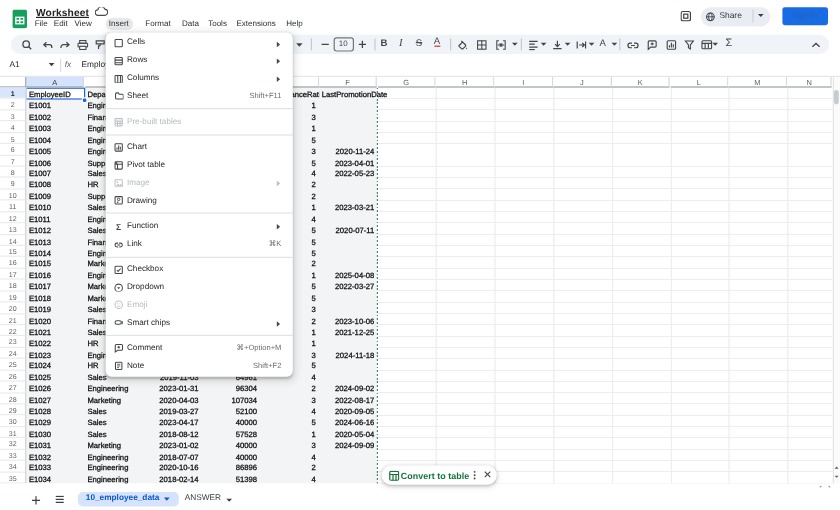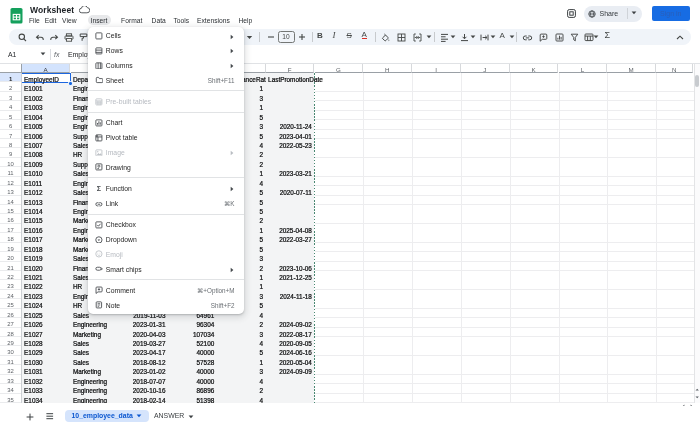--- a/index.html
+++ b/index.html
@@ -1,20 +1,20 @@
 <!DOCTYPE html>
 <html><head><meta charset="utf-8">
 <style>
 * { margin:0; padding:0; box-sizing:border-box; }
 svg { display:block; }
 html,body { width:700px; height:425px; overflow:hidden; font-family:"Liberation Sans",sans-serif; background:#fff; }
 #app { position:relative; width:700px; height:425px; transform:translateZ(0); }
 
 #logo { position:absolute; left:10px; top:7.5px; }
-#title { position:absolute; left:30px; top:5.2px; font-size:8.5px; font-weight:700; color:#202428; letter-spacing:0.05px; letter-spacing:0.1px; }
+#title { position:absolute; left:30px; top:5.2px; font-size:8.5px; font-weight:700; color:#202428; letter-spacing:0.05px; letter-spacing:0.1px;text-decoration:underline; }
 #cloud { position:absolute; left:79px; top:5.5px; }
 .mb { position:absolute; top:14.5px; height:11px; line-height:11px; font-size:6.7px; color:#2a2e32; }
 #ins-hl { position:absolute; left:87.5px; top:14.9px; width:23.5px; height:10.6px; background:#e7e8ea; border-radius:5.3px; }
 #histicon { position:absolute; left:566.5px; top:8.7px; }
 #share { position:absolute; left:584px; top:5.5px; width:58px; height:16px; background:#e9edf3; border-radius:8px; }
 #share .stxt { position:absolute; left:15.5px; top:4.3px; font-size:7px; font-weight:500; color:#33383c; }
 #share .sdiv { position:absolute; left:42.5px; top:2.5px; width:1px; height:11px; background:#cfd3d8; }
 #signin { position:absolute; left:651.5px; top:5.5px; width:38.5px; height:15.5px; background:#176ce3; border-radius:2px; color:#2a5eb8; font-size:7px; font-weight:500; text-align:center; line-height:15.5px; }
 
 #tbar { position:absolute; left:8.5px; top:28.6px; width:682px; height:16px; background:#f0f4f9; border-radius:8px; }
@@ -594,20 +594,43 @@
           <path d="M0.6 0.6 L3 3.2 L5.4 0.6z" fill="#0b57d0"></path>
         </svg>
       </span>
     </div>
     <span id="tab2">ANSWER</span>
     <span style="position:absolute;left:188px;top:414.8px">
       <svg width="6" height="4" viewBox="0 0 6 4">
         <path d="M0.6 0.6 L3 3.2 L5.4 0.6z" fill="#3c4043"></path>
       </svg>
     </span>
+  <div id="conv">
+    <span style="position:absolute;left:5.5px;top:3.5px">
+        <svg width="9" height="9" viewBox="0 0 9 9">
+          <rect x="0.8" y="0.8" width="7.4" height="7.4" rx="1" fill="none" stroke="#137333" stroke-width="1.0"></rect>
+          <line x1="0.8" y1="3.4" x2="8.2" y2="3.4" stroke="#137333" stroke-width="1.0"></line>
+          <line x1="3.5" y1="3.4" x2="3.5" y2="8.2" stroke="#137333" stroke-width="1.0"></line>
+          <line x1="6" y1="3.4" x2="6" y2="8.2" stroke="#137333" stroke-width="1.0"></line>
+        </svg>
+      </span>
+    <span class="ct">Convert to table</span>
+    <span style="position:absolute;left:76px;top:3.8px">
+        <svg width="3" height="8" viewBox="0 0 3 8">
+          <circle cx="1.5" cy="1.2" r="0.8" fill="#474b4e"></circle>
+          <circle cx="1.5" cy="4" r="0.8" fill="#474b4e"></circle>
+          <circle cx="1.5" cy="6.8" r="0.8" fill="#474b4e"></circle>
+        </svg>
+      </span>
+    <span style="position:absolute;left:84.5px;top:4px">
+        <svg width="6.6" height="6.6" viewBox="0 0 6.6 6.6">
+          <path d="M1 1 L5.6 5.6 M5.6 1 L1 5.6" stroke="#474b4e" stroke-width="1.0"></path>
+        </svg>
+      </span>
+  </div>
 
   <div id="menu">
 <div class="mitem">
         <span class="mic">
           <svg width="7.8" height="7.8" viewBox="0 0 9 9">
             <rect x="1" y="1" width="7" height="7" rx="0.8" fill="none" stroke="#43474b" stroke-width="1.0"></rect>
           </svg>
         </span>
         <span class="mlab">Cells</span>
         <svg class="marr" width="4" height="6" viewBox="0 0 4 6">

